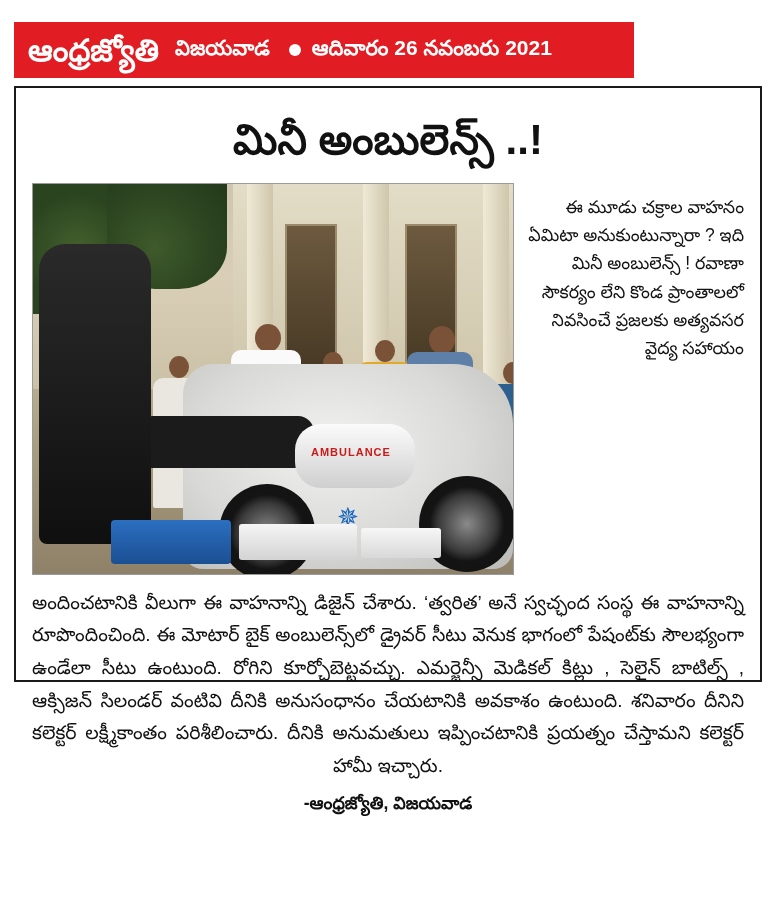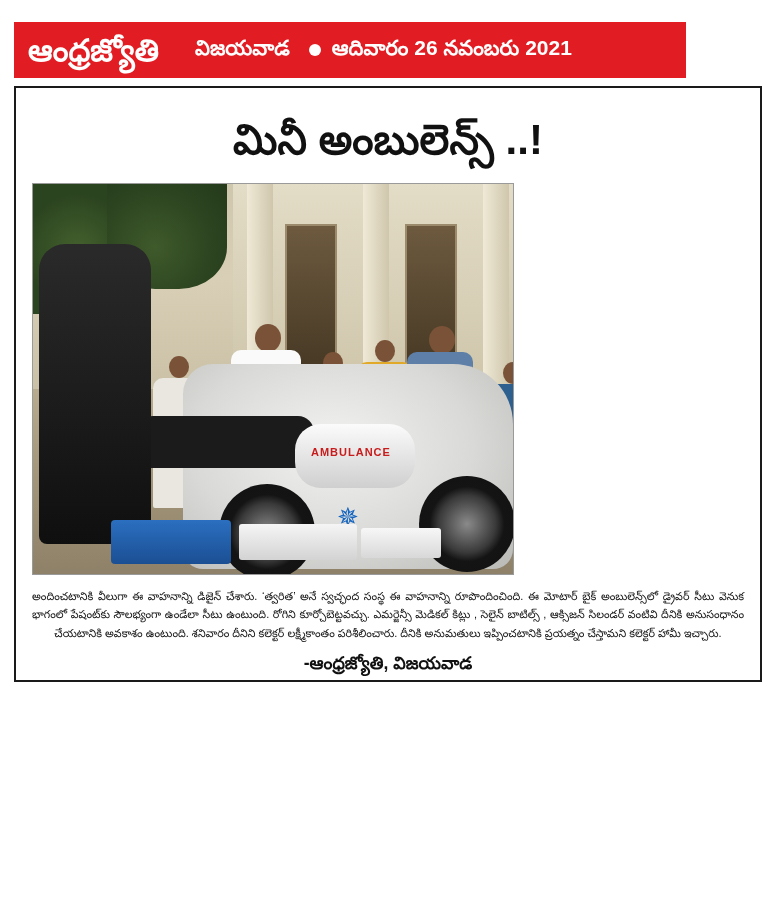--- a/index.html
+++ b/index.html
@@ -19,39 +19,39 @@
     height: 921px;
     background: #ffffff;
     box-sizing: border-box;
   }
 
   
   .masthead {
     position: absolute;
     left: 14px;
     top: 22px;
-    width: 672px;
+    width: 620px;
     height: 56px;
     background: #e11c22;
     display: flex;
     align-items: center;
     padding: 0 14px;
     box-sizing: border-box;
   }
   .masthead-logo {
     color: #ffffff;
     font-size: 31px;
     font-weight: bold;
     letter-spacing: 0px;
     line-height: 1;
     white-space: nowrap;
     font-family: "Liberation Sans", sans-serif;
   }
   .masthead-right {
-    margin-left: 36px;
+    margin-left: 16px;
     display: flex;
     align-items: center;
     color: #ffffff;
     font-size: 21px;
     font-weight: bold;
     white-space: nowrap;
   }
   .masthead-place { margin-right: 10px; }
   .masthead-dot {
     width: 12px;
@@ -194,21 +194,21 @@
     font-size: 17.5px;
     line-height: 1.62;
     color: #111111;
     padding-top: 10px;
     word-break: keep-all;
   }
 
   
   .body-text {
     margin-top: 12px;
-    font-size: 11px;
+    font-size: 19px;
     line-height: 1.72;
     color: #111111;
     text-align: justify;
     text-align-last: center;
   }
   .byline {
     margin-top: 10px;
     text-align: center;
     font-size: 17.5px;
     font-weight: bold;
@@ -276,19 +276,20 @@
           <div class="ph-tank"></div>
           <div class="ph-ambulance-label">AMBULANCE</div>
           <div class="ph-starlife">✵</div>
           <div class="ph-chair"></div>
           <div class="ph-box-blue"></div>
           <div class="ph-box-white"></div>
           <div class="ph-box-white2"></div>
         </div>
       </div>
 
+      <div class="side-col">ఈ మూడు చక్రాల వాహనం ఏమిటా అనుకుంటున్నారా ? ఇది మినీ అంబులెన్స్ ! రవాణా సౌకర్యం లేని కొండ ప్రాంతాలలో నివసించే ప్రజలకు అత్యవసర వైద్య సహాయం</div>
     </div>
 
     <div class="body-text">అందించటానికి వీలుగా ఈ వాహనాన్ని డిజైన్   చేశారు. ‘త్వరిత’ అనే స్వచ్ఛంద సంస్థ ఈ వాహనాన్ని రూపొందించింది. ఈ మోటార్ బైక్ అంబులెన్స్‌లో డ్రైవర్ సీటు వెనుక భాగంలో పేషంట్‌కు సౌలభ్యంగా ఉండేలా సీటు ఉంటుంది. రోగిని కూర్చోబెట్టవచ్చు. ఎమర్జెన్సీ మెడికల్ కిట్లు , సెలైన్ బాటిల్స్ , ఆక్సిజన్ సిలండర్ వంటివి దీనికి అనుసంధానం చేయటానికి అవకాశం ఉంటుంది. శనివారం దీనిని కలెక్టర్ లక్ష్మీకాంతం పరిశీలించారు. దీనికి అనుమతులు ఇప్పించటానికి ప్రయత్నం చేస్తామని కలెక్టర్ హామీ ఇచ్చారు.</div>
 
     <div class="byline">-ఆంధ్రజ్యోతి, విజయవాడ</div>
   </div>
 </div>
 
 </body></html>

